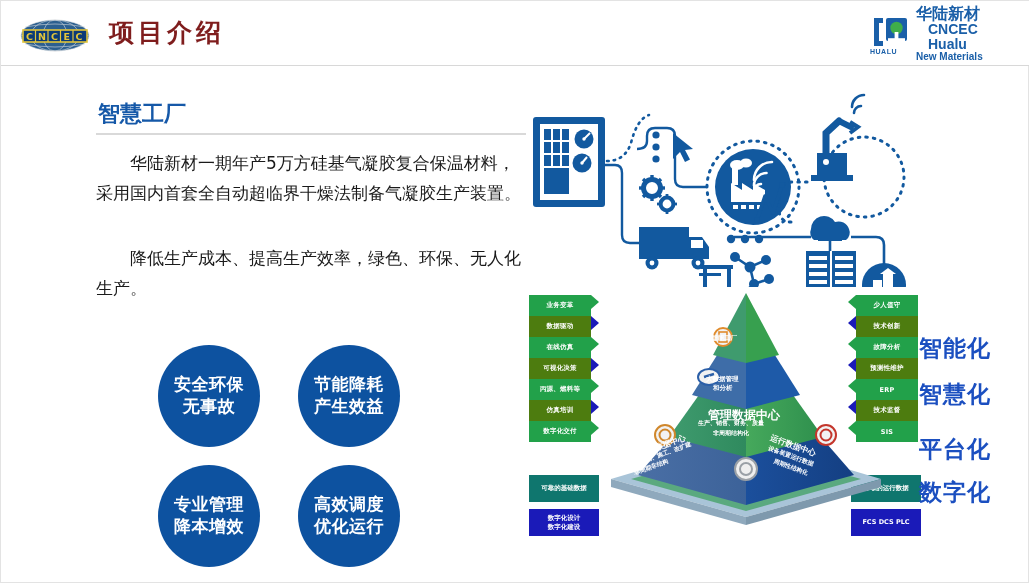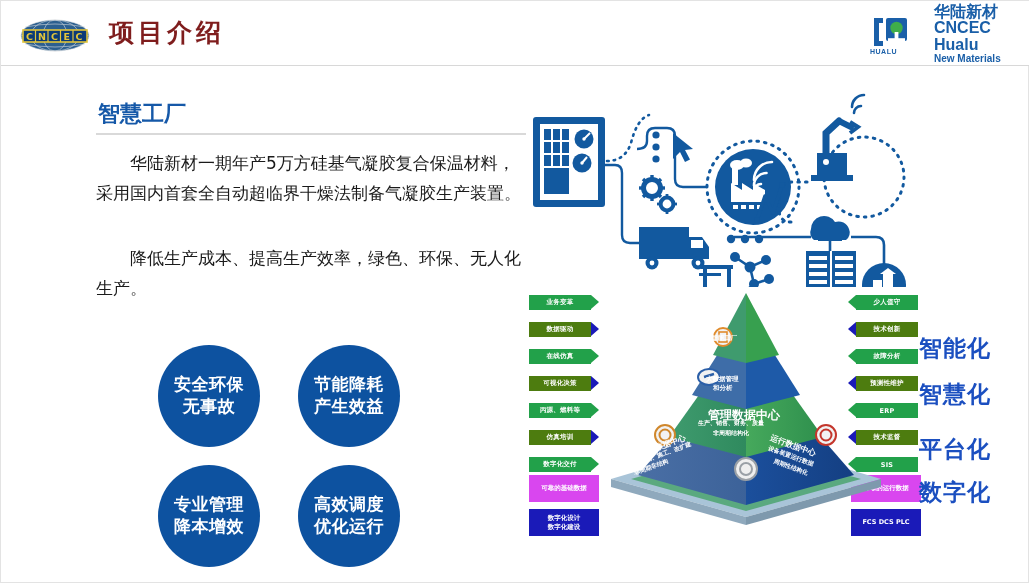--- a/index.html
+++ b/index.html
@@ -23,27 +23,27 @@
     position:absolute; left:14px; top:18px; width:80px; height:33px;
   }
   .header-title{
     position:absolute; left:108px; top:15px;
     font-size:25px; font-weight:bold; color:#7f1d1d;
     letter-spacing:4px;
     font-family:"DejaVu Sans","Liberation Sans",sans-serif;
   }
   .hualu-logo{
     position:absolute; right:14px; top:12px; width:146px; height:42px;
-    display:flex; align-items:center; gap:24px;
+    display:flex; align-items:center; gap:6px;
   }
   .hualu-mark{ width:40px; height:40px; position:relative; flex:none; }
   .hualu-txt{ display:flex; flex-direction:column; line-height:1.05; }
   .hualu-cn{ font-size:16px; font-weight:bold; color:#1a5fa8; letter-spacing:0px;
              font-family:"DejaVu Sans","Liberation Sans",sans-serif;}
-  .hualu-en1{ font-size:16px; font-weight:bold; color:#1a5fa8; }
+  .hualu-en1{ font-size:14px; font-weight:bold; color:#1a5fa8;margin-left:12px; }
   .hualu-en2{ font-size:10px; font-weight:bold; color:#1a5fa8; }
   .hualu-sub{ position:absolute; left:0; bottom:-1px; font-size:7px; font-weight:bold;
               color:#1a5fa8; letter-spacing:.5px; }
 
   
   .sec-title{
     position:absolute; left:97px; top:98px;
     font-size:22px; font-weight:bold; color:#1558a8;
     font-family:"DejaVu Sans","Liberation Sans",sans-serif;
   }
@@ -76,21 +76,21 @@
   .c4{ left:140px;top:120px; }
 
   
   .iot{ position:absolute; left:520px; top:86px; width:500px; height:200px; }
 
   
   .pyr{ position:absolute; left:520px; top:288px; width:505px; height:262px; }
 
   .tagcol{ position:absolute; }
   .tag{
-    position:relative; height:15px; width:62px; margin-bottom:12px;
+    position:relative; height:21px; width:62px; margin-bottom:0;
     color:#fff; font-size:6.5px; font-weight:bold;
     display:flex; align-items:center; justify-content:center;
     font-family:"DejaVu Sans","Liberation Sans",sans-serif;
     letter-spacing:.2px; white-space:nowrap;
   }
   .tag.green{ background:#22a14a; }
   .tag.blue { background:#4d7c0f; }
   .tag.right-arrow::after{
     content:""; position:absolute; right:-8px; top:0;
     border-top:7.5px solid transparent; border-bottom:7.5px solid transparent;
@@ -105,21 +105,21 @@
   }
   .tag.green.left-arrow::before{ color:#22a14a; }
   .tag.blue.left-arrow::before { color:#1a1ab8; }
 
   .boxlbl{
     width:70px; height:27px; color:#fff; font-size:6.5px; font-weight:bold;
     display:flex; flex-direction:column; align-items:center; justify-content:center;
     line-height:1.35; margin-bottom:7px; text-align:center;
     font-family:"DejaVu Sans","Liberation Sans",sans-serif;
   }
-  .boxlbl.green{ background:#d946ef; }
+  .boxlbl.green{ background:#0f766e; }
   .boxlbl.blue { background:#1a1ab8; }
 
   .bigtag{
     position:absolute; font-size:23px; font-weight:bold; color:#1b4fc0;
     font-family:"DejaVu Sans","Liberation Sans",sans-serif; letter-spacing:1px;
   }
 
   .ptext{
     position:absolute; color:#fff; font-weight:bold; text-align:center;
     font-family:"DejaVu Sans","Liberation Sans",sans-serif;

